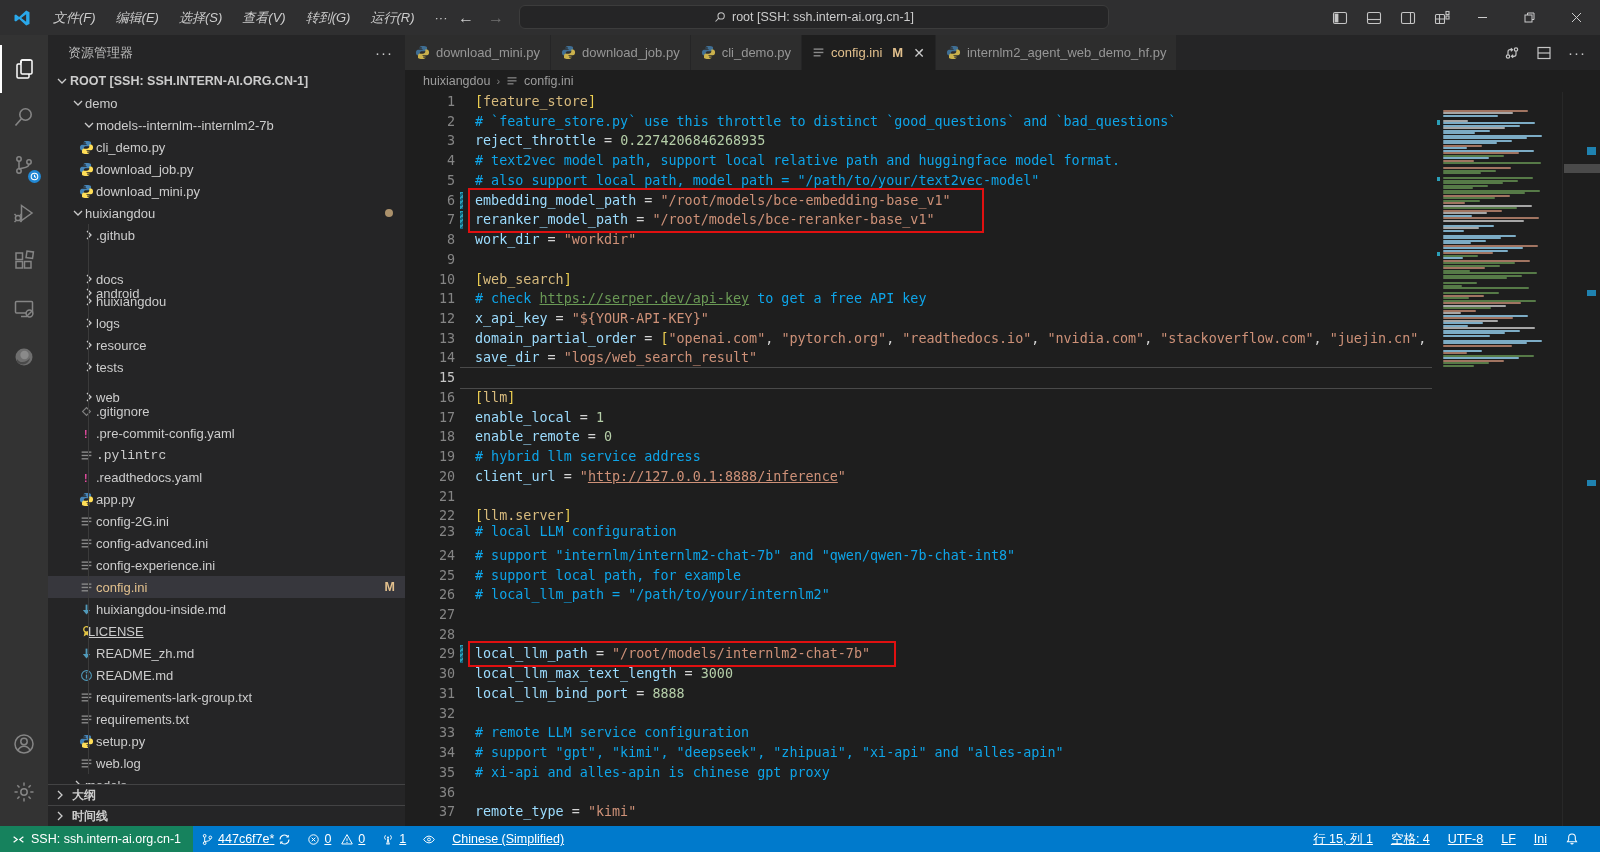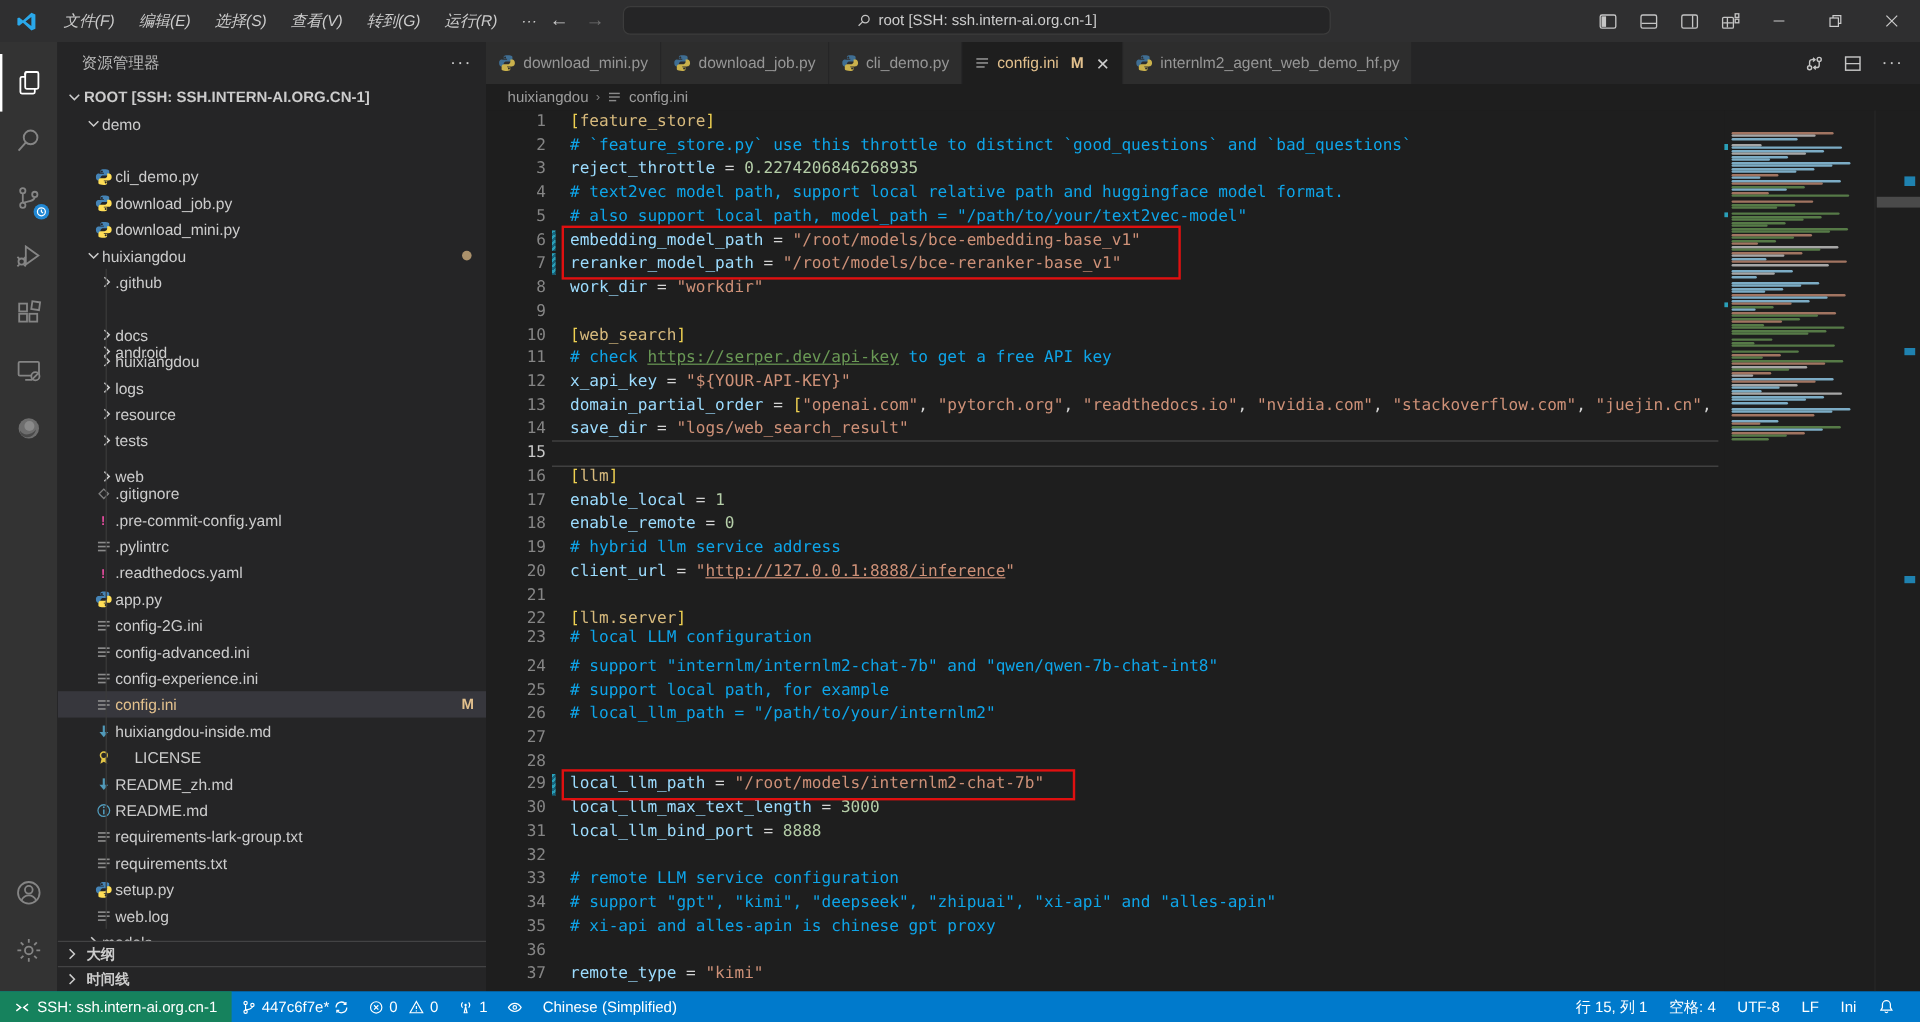--- a/index.html
+++ b/index.html
@@ -88,21 +88,21 @@
   .mm-mod { position:absolute; left:0; width:3px; background:#2a9fb8; }
   .ruler { position:absolute; top:0; bottom:0; right:0; width:38px; background:#1e1e1e; border-left:1px solid #282828; }
   .ruler-mark { position:absolute; right:4px; width:9px; background:#1f82b0; }
   .ruler-band { position:absolute; left:1px; right:0; height:9px; background:#4a4a4a; }
 
   
   .statusbar { height:26px; flex:0 0 26px; background:#007acc; display:flex; align-items:center;
     color:#ffffff; font-size:12.5px; }
   .sb-left { display:flex; align-items:center; height:100%; }
   .sb-remote { height:100%; background:#16825d; display:flex; align-items:center; gap:6px; padding:0 12px; }
-  .sb-item { display:flex; align-items:center; gap:4px; padding:0 8px; height:100%; }
+  .sb-item { display:flex; align-items:center; gap:4px; padding:0 8px; height:100%;text-decoration:underline; }
   .sb-right { margin-left:auto; display:flex; align-items:center; height:100%; padding-right:12px; }
   .sb-right .sb-item { padding:0 9px; }
   svg { display:block; }
 </style>
 </head>
 <body>
 
 <div id="app">
 
   <div class="titlebar">
@@ -268,20 +268,28 @@
       </div>
       <div class="tree">
           <div class="trow" style="top: 0px;">
             <span class="chev down" style="left: 22px;">
               <svg width="16" height="16" viewBox="0 0 16 16" fill="none" stroke="#cccccc" stroke-width="1.3">
                 <path d="M6 4l4 4-4 4"></path>
               </svg>
             </span>
             <span class="tlabel" style="left: 37px;">demo</span>
           </div>
+          <div class="trow" style="top: 22px;">
+            <span class="chev down" style="left: 33px;">
+              <svg width="16" height="16" viewBox="0 0 16 16" fill="none" stroke="#cccccc" stroke-width="1.3">
+                <path d="M6 4l4 4-4 4"></path>
+              </svg>
+            </span>
+            <span class="tlabel" style="left: 48px;">models--internlm--internlm2-7b</span>
+          </div>
           <div class="trow" style="top: 44px;">
             <span class="ficon" style="left: 30px;">
               <svg width="15" height="15" viewBox="0 0 16 16">
                 <path fill="#4584b6" d="M7.9 1C5 1 5.1 2.3 5.1 2.3v2h3v.7H3.9S1 4.6 1 7.9s2.5 3.2 2.5 3.2H5V9.2s-.1-2.5 2.5-2.5h2.9s2.4.1 2.4-2.3V2.6S13.2 1 7.9 1zM6.3 2.2a.9.9 0 1 1 0 1.8.9.9 0 0 1 0-1.8z"></path>
                 <path fill="#ffde57" d="M8.1 15c2.9 0 2.8-1.3 2.8-1.3v-2H8v-.7h4.1s2.9.3 2.9-3-2.5-3.2-2.5-3.2H11v1.9s.1 2.5-2.5 2.5H5.6s-2.4-.1-2.4 2.3v1.9S2.8 15 8.1 15zm1.6-1.2a.9.9 0 1 1 0-1.8.9.9 0 0 1 0 1.8z"></path>
               </svg>
             </span>
             <span class="tlabel" style="left: 48px;">cli_demo.py</span>
           </div>
           <div class="trow" style="top: 66px;">
@@ -394,21 +402,21 @@
           <div class="trow" style="top: 352px;">
             <span class="ficon" style="left: 30px;">
               <svg width="13" height="13" viewBox="0 0 16 16">
                 <g fill="#8a8a8a">
                   <rect x="2" y="3" width="12" height="1.7"></rect>
                   <rect x="2" y="7.1" width="12" height="1.7"></rect>
                   <rect x="2" y="11.2" width="8.5" height="1.7"></rect>
                 </g>
               </svg>
             </span>
-            <span class="tlabel" style="left: 48px;">.pylintrc</span>
+            <span class="tlabel" style="left: 48px; font-family: Liberation Mono, monospace;">.pylintrc</span>
           </div>
           <div class="trow" style="top: 374px;">
             <span class="ficon" style="left: 30px;">
               <svg width="13" height="13" viewBox="0 0 16 16">
                 <text x="5" y="13" font-size="13" font-family="Liberation Sans,sans-serif" font-weight="bold" fill="#e64ca0">!</text>
               </svg>
             </span>
             <span class="tlabel" style="left: 48px;">.readthedocs.yaml</span>
           </div>
           <div class="trow" style="top: 396px;">
@@ -480,21 +488,21 @@
             </span>
             <span class="tlabel" style="left: 48px;">huixiangdou-inside.md</span>
           </div>
           <div class="trow" style="top: 528px;">
             <span class="ficon" style="left: 30px;">
               <svg width="13" height="13" viewBox="0 0 16 16">
                 <circle cx="8" cy="5.5" r="3.4" fill="none" stroke="#e3c545" stroke-width="1.6"></circle>
                 <path d="M5.8 8.5 4.5 14l3.5-2 3.5 2-1.3-5.5" fill="#e3c545"></path>
               </svg>
             </span>
-            <span class="tlabel" style="left: 64px;">LICENSE</span>
+            <span class="tlabel" style="left: 40px; text-decoration: underline;">LICENSE</span>
           </div>
           <div class="trow" style="top: 550px;">
             <span class="ficon" style="left: 30px;">
               <svg width="13" height="13" viewBox="0 0 16 16">
                 <g fill="#519aba">
                   <rect x="6.9" y="2" width="2.2" height="7"></rect>
                   <path d="M8 14 3.5 8.5h9z"></path>
                 </g>
               </svg>
             </span>

